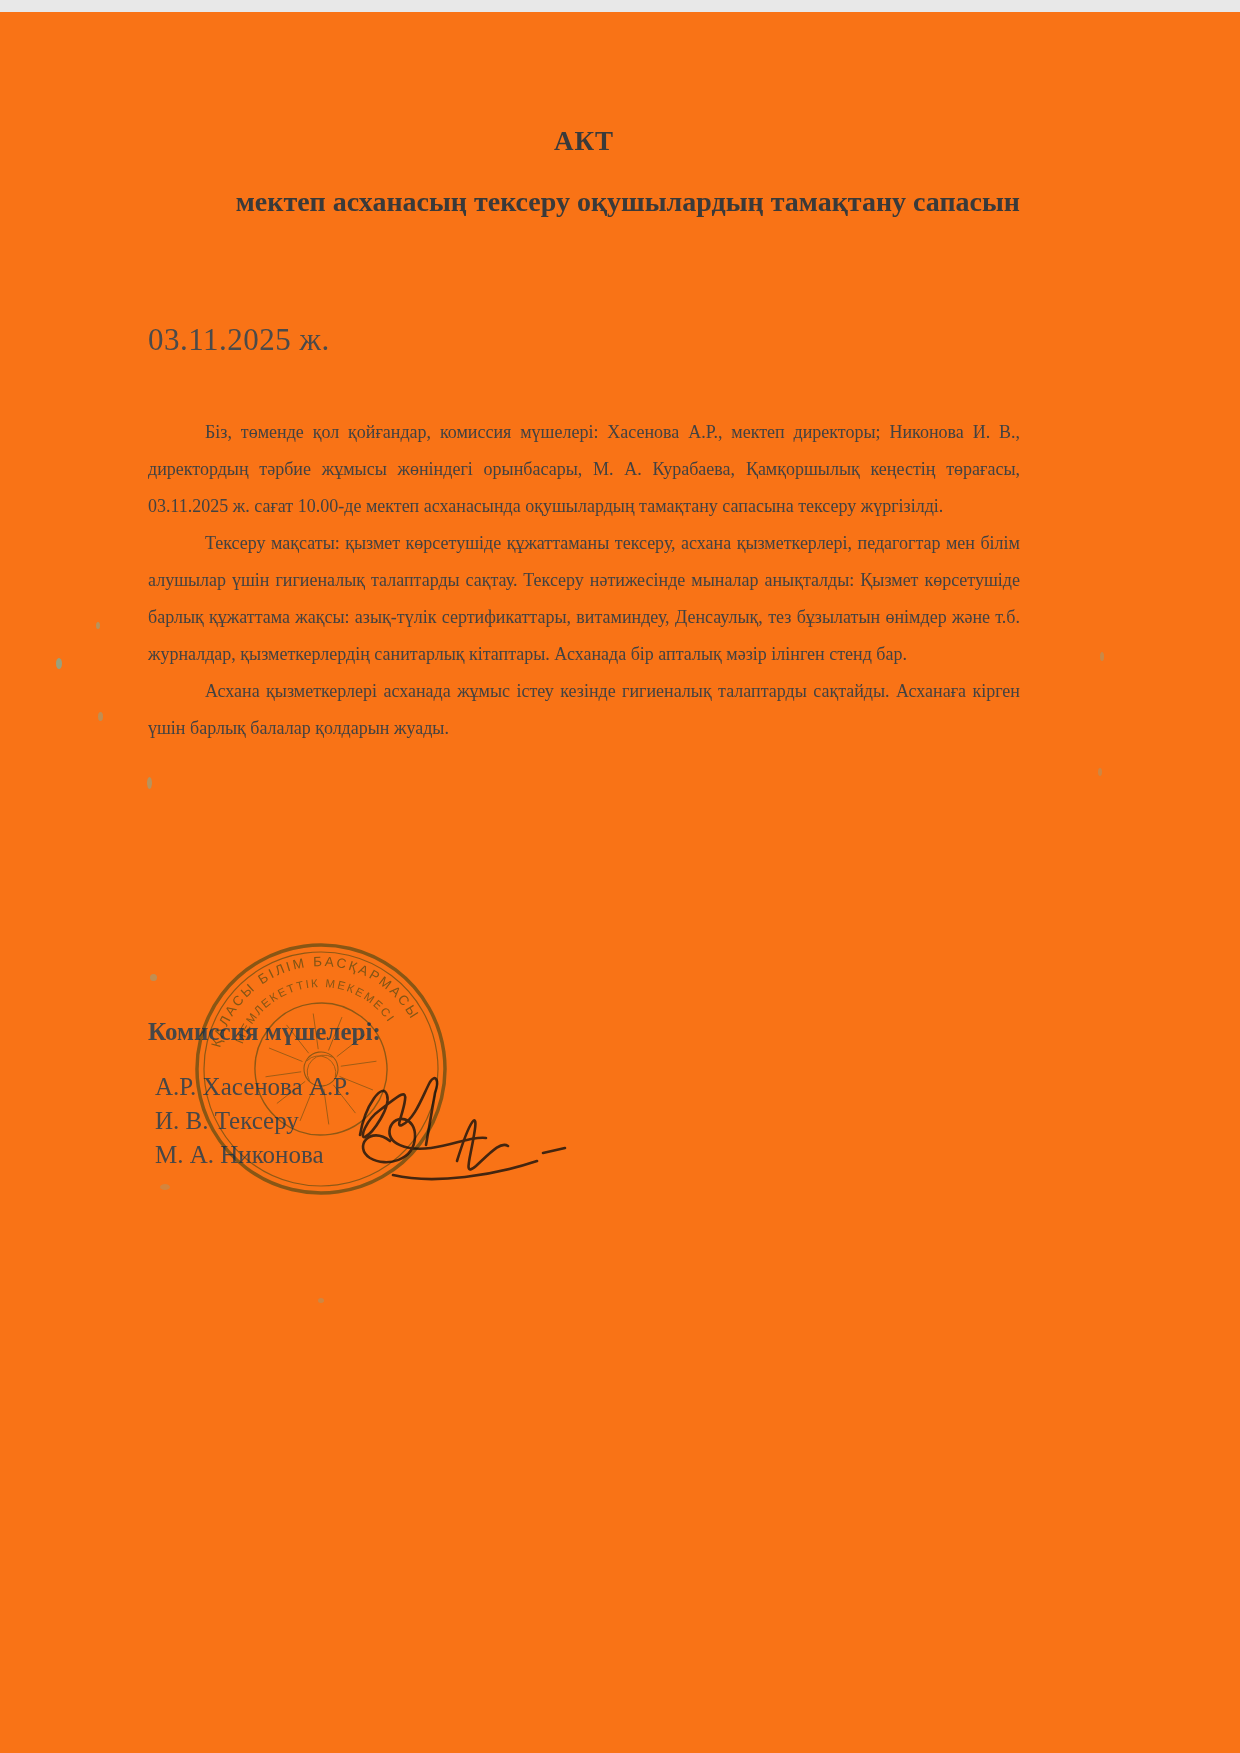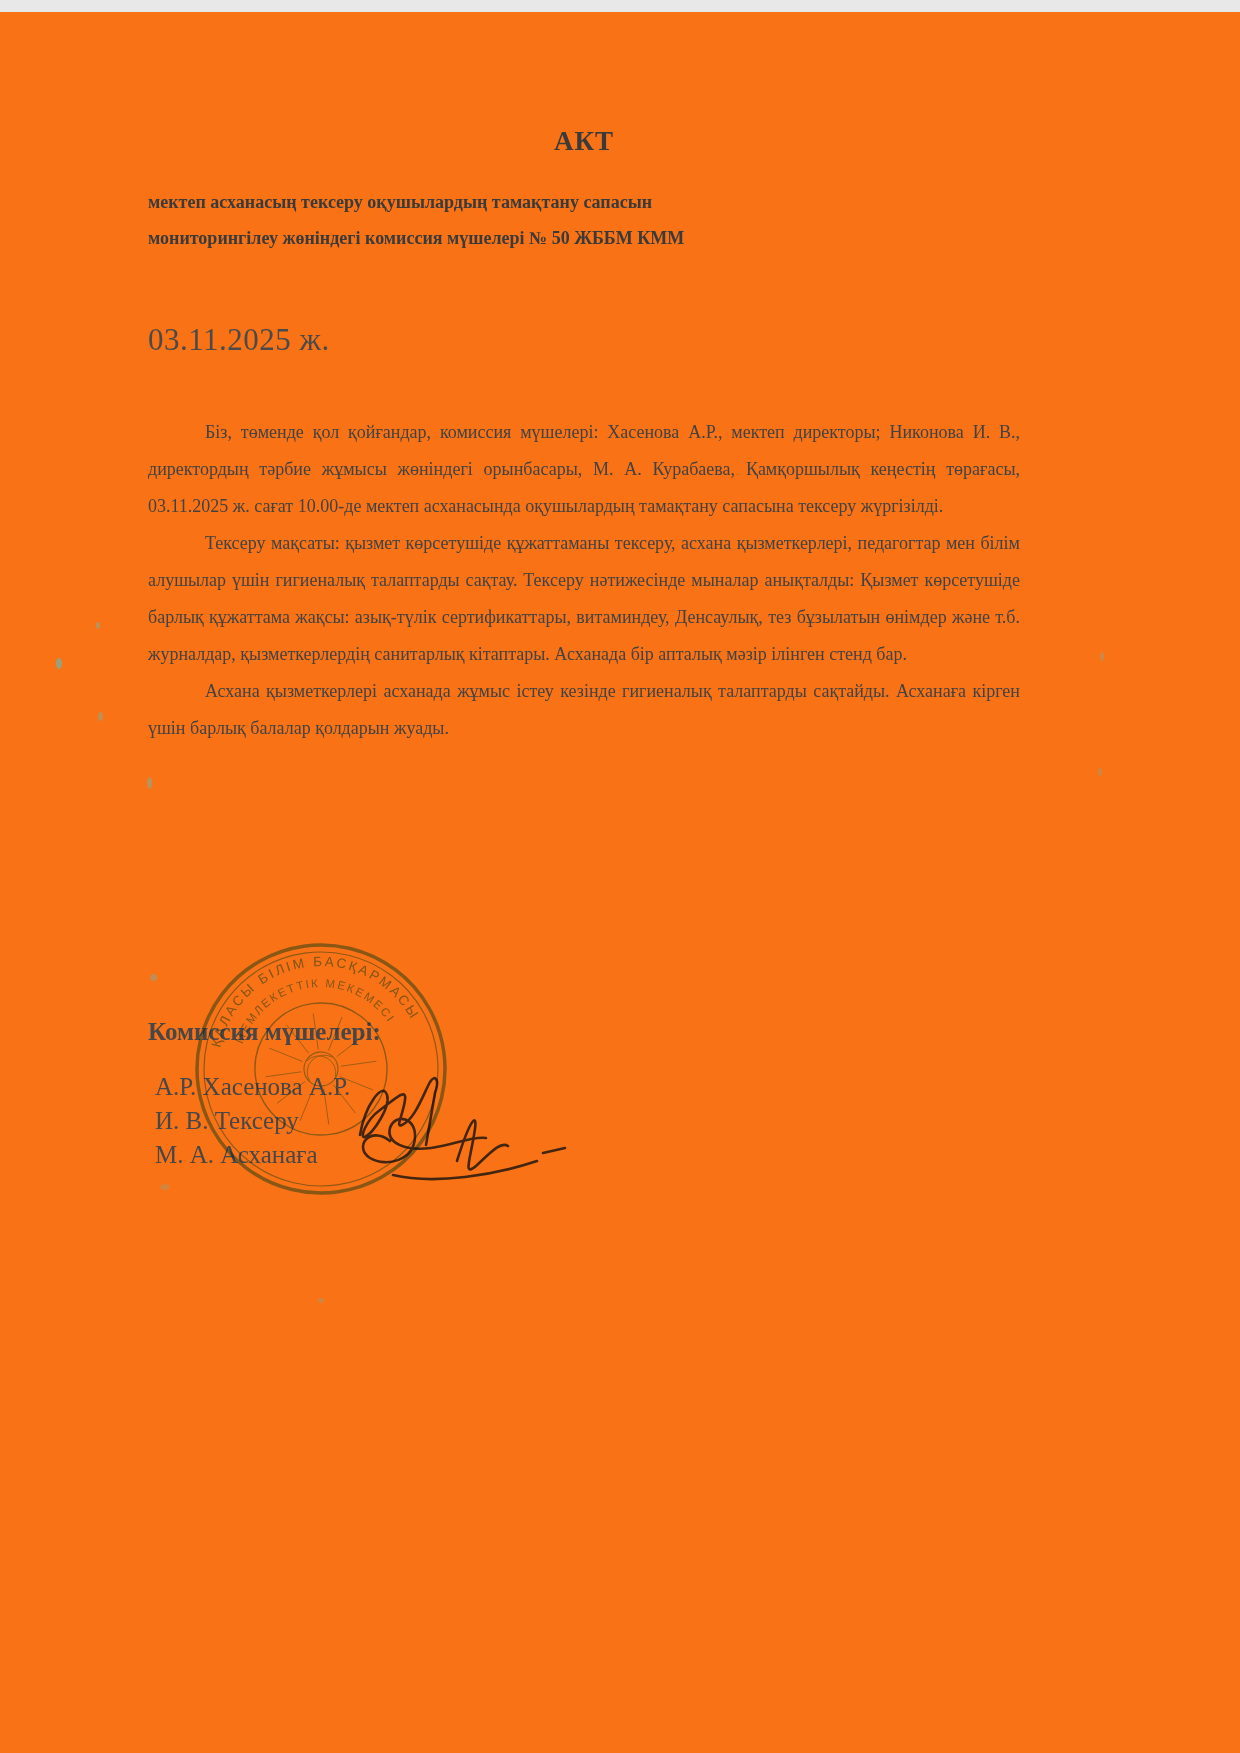--- a/index.html
+++ b/index.html
@@ -12,21 +12,21 @@
     font-family:"Liberation Serif","DejaVu Serif",serif;
     color:#414141;
   }
   .doc-title{
     position:absolute;top:114px;left:148px;width:872px;
     text-align:center;font-weight:bold;font-size:27px;color:#3a3a3a;
     letter-spacing:1px;
   }
   .doc-subtitle{
     position:absolute;top:172px;left:148px;width:872px;
-    text-align:left;font-weight:bold;font-size:18px;line-height:36px;color:#3a3a3a;
+    text-align:right;font-weight:bold;font-size:28px;line-height:36px;color:#3a3a3a;
   }
   .doc-date{
     position:absolute;top:310px;left:148px;
     font-size:31px;color:#4a4a4a;letter-spacing:.5px;
   }
   .doc-body{
     position:absolute;top:402px;left:148px;width:872px;
     font-size:18px;line-height:37px;text-align:justify;color:#424242;
   }
   .doc-body p{margin:0;text-indent:57px;}
@@ -55,37 +55,36 @@
 </style>
 </head>
 <body>
 
 <div class="page">
 
   <div class="doc-title">АКТ</div>
 
   <div class="doc-subtitle">
     <div>мектеп асханасың тексеру оқушылардың тамақтану сапасын</div>
-    <div>мониторингілеу жөніндегі комиссия мүшелері № 50 ЖББМ КММ</div>
   </div>
 
   <div class="doc-date">03.11.2025 ж.</div>
 
   <div class="doc-body">
     <p>Біз, төменде қол қойғандар, комиссия мүшелері: Хасенова А.Р., мектеп директоры; Никонова И. В., директордың тәрбие жұмысы жөніндегі орынбасары, М. А. Курабаева, Қамқоршылық кеңестің төрағасы, 03.11.2025 ж. сағат 10.00-де мектеп асханасында оқушылардың тамақтану сапасына тексеру жүргізілді.</p>
     <p>Тексеру мақсаты: қызмет көрсетушіде құжаттаманы тексеру, асхана қызметкерлері, педагогтар мен білім алушылар үшін гигиеналық талаптарды сақтау. Тексеру нәтижесінде мыналар анықталды: Қызмет көрсетушіде барлық құжаттама жақсы: азық-түлік сертификаттары, витаминдеу, Денсаулық, тез бұзылатын өнімдер және т.б. журналдар, қызметкерлердің санитарлық кітаптары. Асханада бір апталық мәзір ілінген стенд бар.</p>
     <p>Асхана қызметкерлері асханада жұмыс істеу кезінде гигиеналық талаптарды сақтайды. Асханаға кірген үшін барлық балалар қолдарын жуады.</p>
   </div>
 
   <div class="commission-label">Комиссия мүшелері:</div>
 
   <div class="commission-members">
     <div>А.Р. Хасенова А.Р.</div>
     <div>И. В. Тексеру</div>
-    <div>М. А. Асханаға</div>
+    <div>М. А. Никонова</div>
   </div>
 
   <svg class="stamp" viewBox="0 0 262 262">
     <defs>
       <path id="arcOuter" d="M 28,131 A 103,103 0 1 1 234,131 A 103,103 0 1 1 28,131"></path>
       <path id="arcInner" d="M 49,131 A 82,82 0 1 1 213,131 A 82,82 0 1 1 49,131"></path>
     </defs>
     <g stroke="#5fa4d6" fill="none">
       <circle cx="131" cy="131" r="124" stroke-width="3.5" opacity="0.85"></circle>
       <circle cx="131" cy="131" r="117" stroke-width="1.2" opacity="0.8"></circle>

